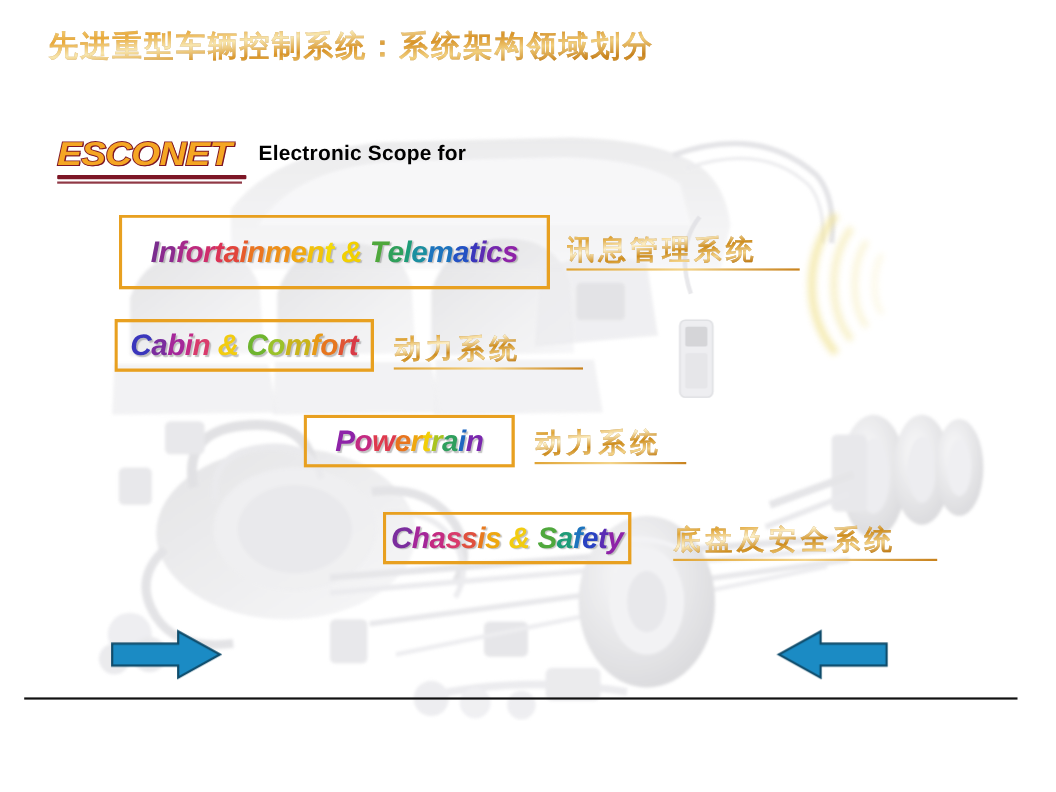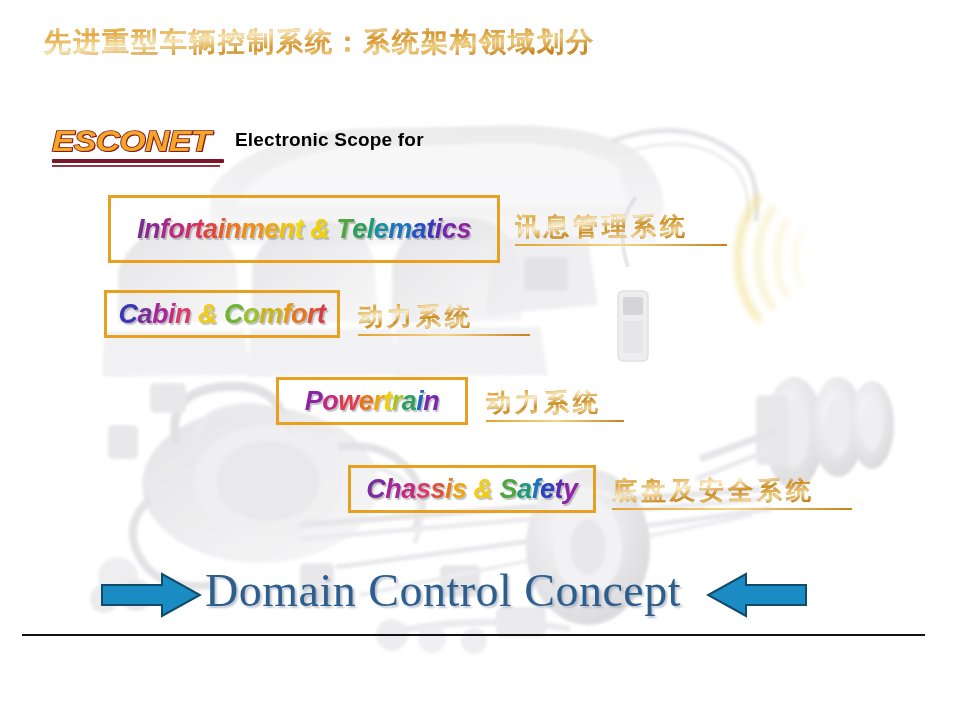--- a/index.html
+++ b/index.html
@@ -301,32 +301,31 @@
 
   <div class="domain-row">
     <div class="domain-box" style="left: 276px; top: 377px; width: 192px; height: 48px; border-color: rgb(232, 160, 32);">
       <div class="domain-en"><span style="color: rgb(142, 35, 168);">P</span><span style="color: rgb(196, 42, 130);">o</span><span style="color: rgb(223, 58, 78);">w</span><span style="color: rgb(232, 117, 30);">e</span><span style="color: rgb(239, 167, 15);">r</span><span style="color: rgb(242, 206, 6);">t</span><span style="color: rgb(169, 196, 32);">r</span><span style="color: rgb(47, 159, 93);">a</span><span style="color: rgb(30, 102, 192);">i</span><span style="color: rgb(122, 39, 174);">n</span></div>
     </div>
     <div class="domain-cn" style="left:486px; top:386px;">动力系统</div>
     <div class="domain-cn-underline" style="left:486px; top:420px; width:138px;"></div>
   </div>
 
   <div class="domain-row">
-    <div class="domain-box" style="left: 348px; top: 465px; width: 248px; height: 48px; border-color: rgb(232, 160, 32);">
+    <div class="domain-box" style="left: 348px; top: 465px; width: 226px; height: 48px; border-color: rgb(232, 160, 32);">
       <div class="domain-en"><span style="color: rgb(123, 45, 158);">C</span><span style="color: rgb(165, 39, 154);">h</span><span style="color: rgb(196, 42, 130);">a</span><span style="color: rgb(217, 59, 108);">s</span><span style="color: rgb(224, 80, 62);">s</span><span style="color: rgb(232, 122, 30);">i</span><span style="color: rgb(239, 167, 15);">s</span><span style="color: rgb(239, 167, 15);">&nbsp;</span><span style="color: rgb(242, 204, 16);">&amp;</span><span style="color: rgb(242, 204, 16);">&nbsp;</span><span style="color: rgb(79, 168, 60);">S</span><span style="color: rgb(30, 156, 120);">a</span><span style="color: rgb(29, 116, 190);">f</span><span style="color: rgb(42, 66, 194);">e</span><span style="color: rgb(90, 44, 180);">t</span><span style="color: rgb(142, 35, 168);">y</span></div>
     </div>
     <div class="domain-cn" style="left:612px; top:474px;">底盘及安全系统</div>
     <div class="domain-cn-underline" style="left:612px; top:508px; width:240px;"></div>
   </div>
 
   <svg class="arrow" style="left:100px; top:572px;" width="102" height="46" viewBox="0 0 102 46">
     <polygon points="2,13 62,13 62,2 100,23 62,44 62,33 2,33" fill="#1B8BC4" stroke="#0F4C6B" stroke-width="2" stroke-linejoin="miter"></polygon>
   </svg>
 
-  <div id="concept-text" style="color: rgb(46, 94, 142);">Domain Control Concept</div>
 
   <svg class="arrow" style="left:706px; top:572px;" width="102" height="46" viewBox="0 0 102 46">
     <polygon points="100,13 40,13 40,2 2,23 40,44 40,33 100,33" fill="#1B8BC4" stroke="#0F4C6B" stroke-width="2" stroke-linejoin="miter"></polygon>
   </svg>
 
   <div id="bottom-rule" style="background: rgb(17, 17, 17);"></div>
 
 </div>
 
 </body></html>

